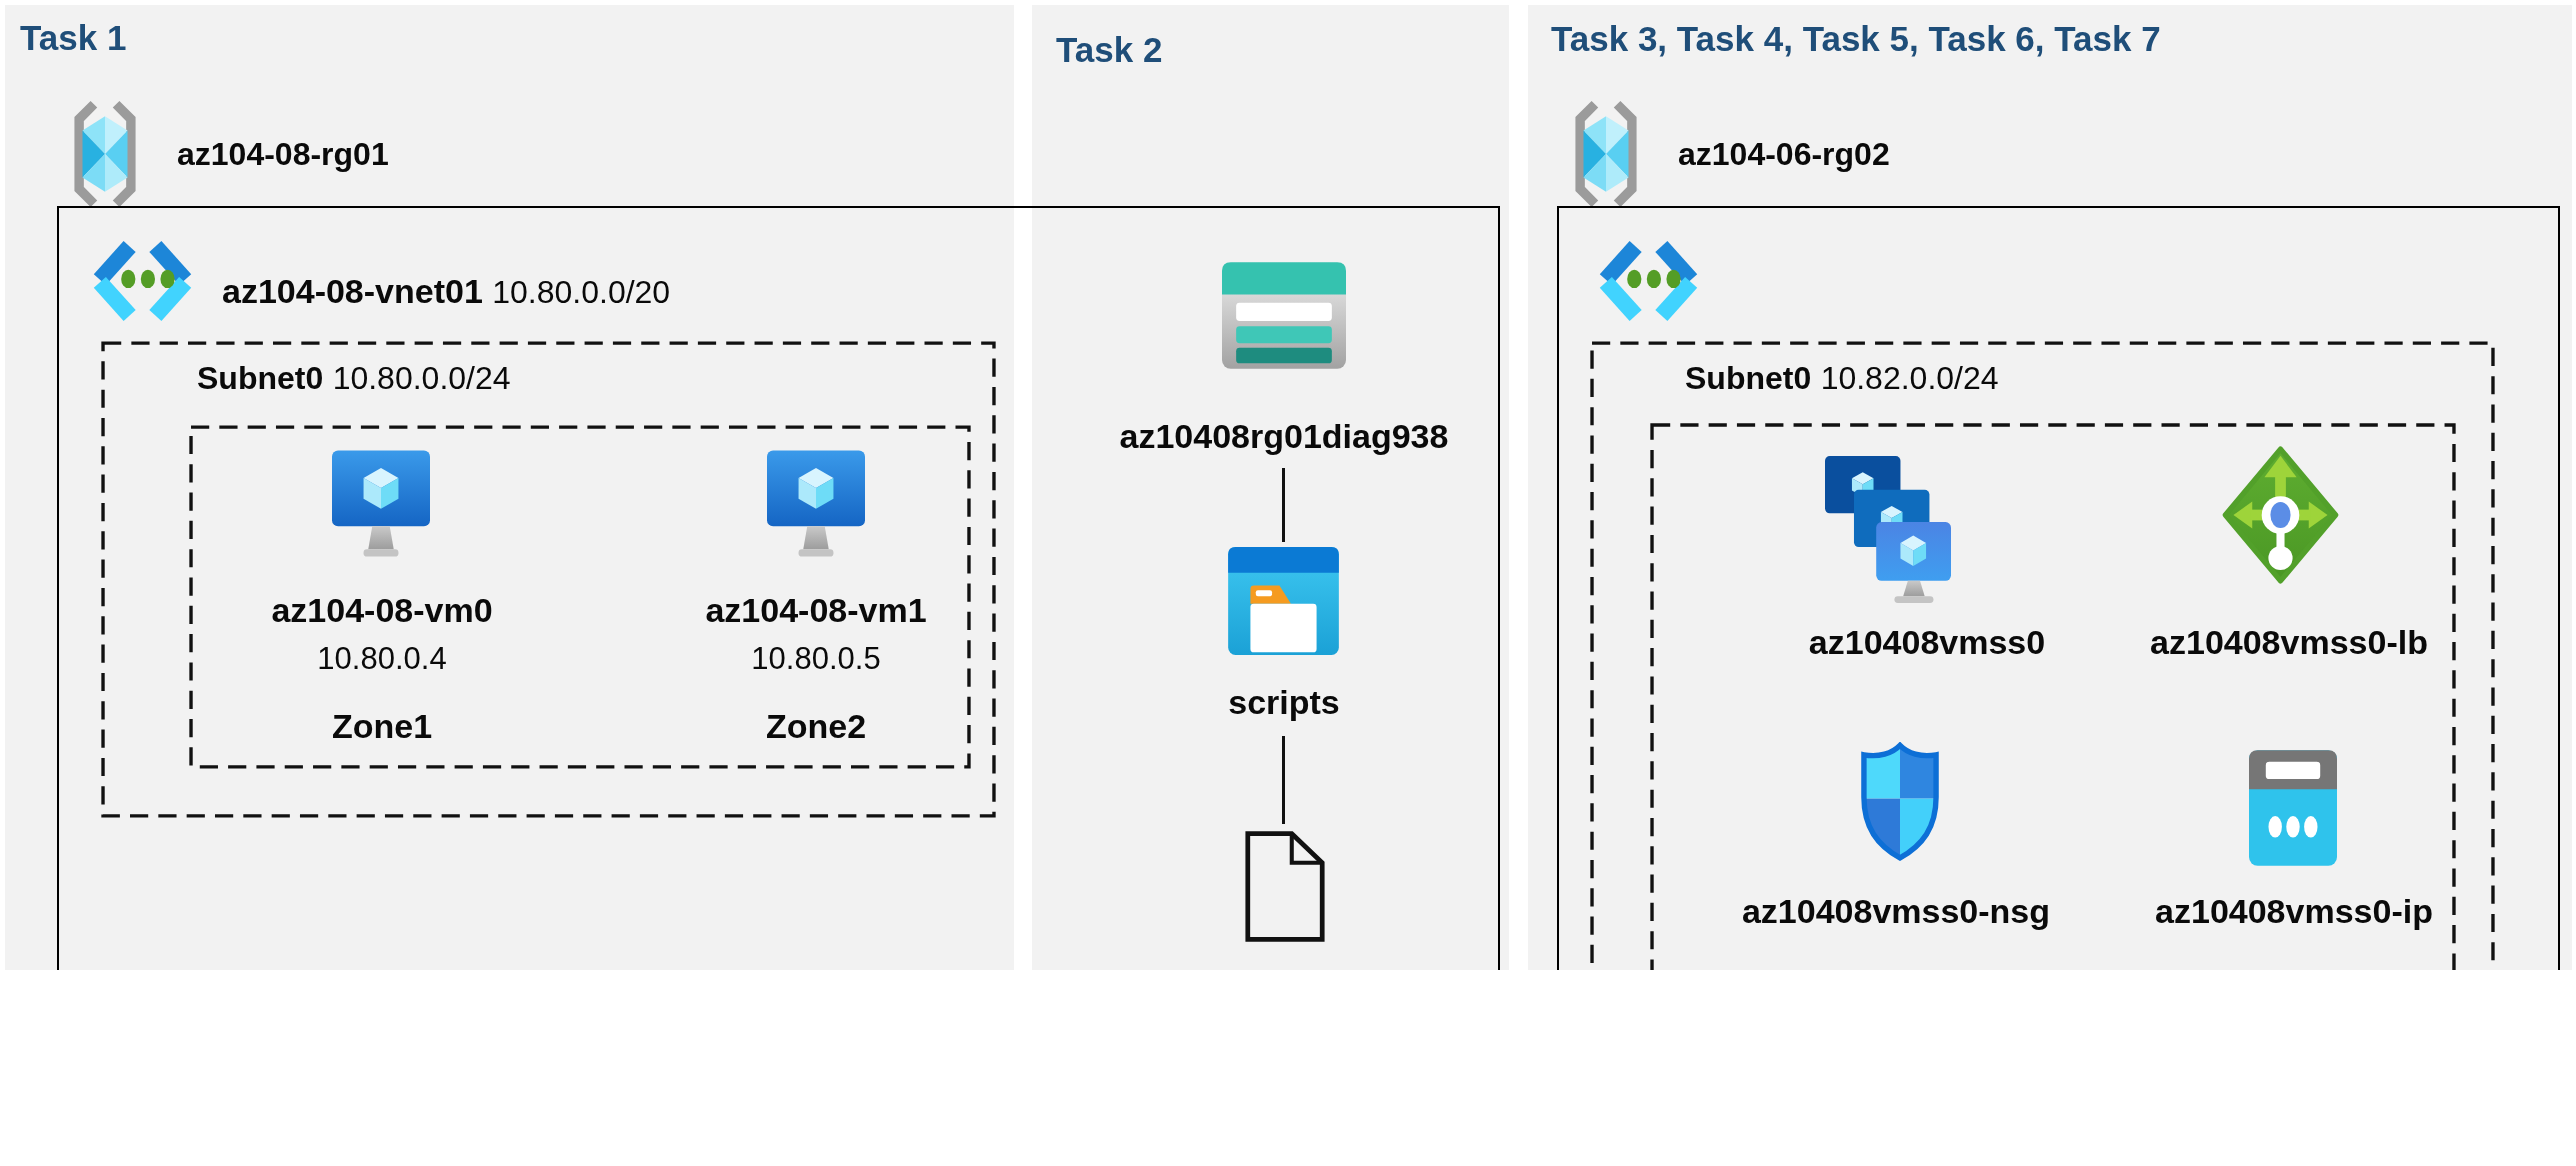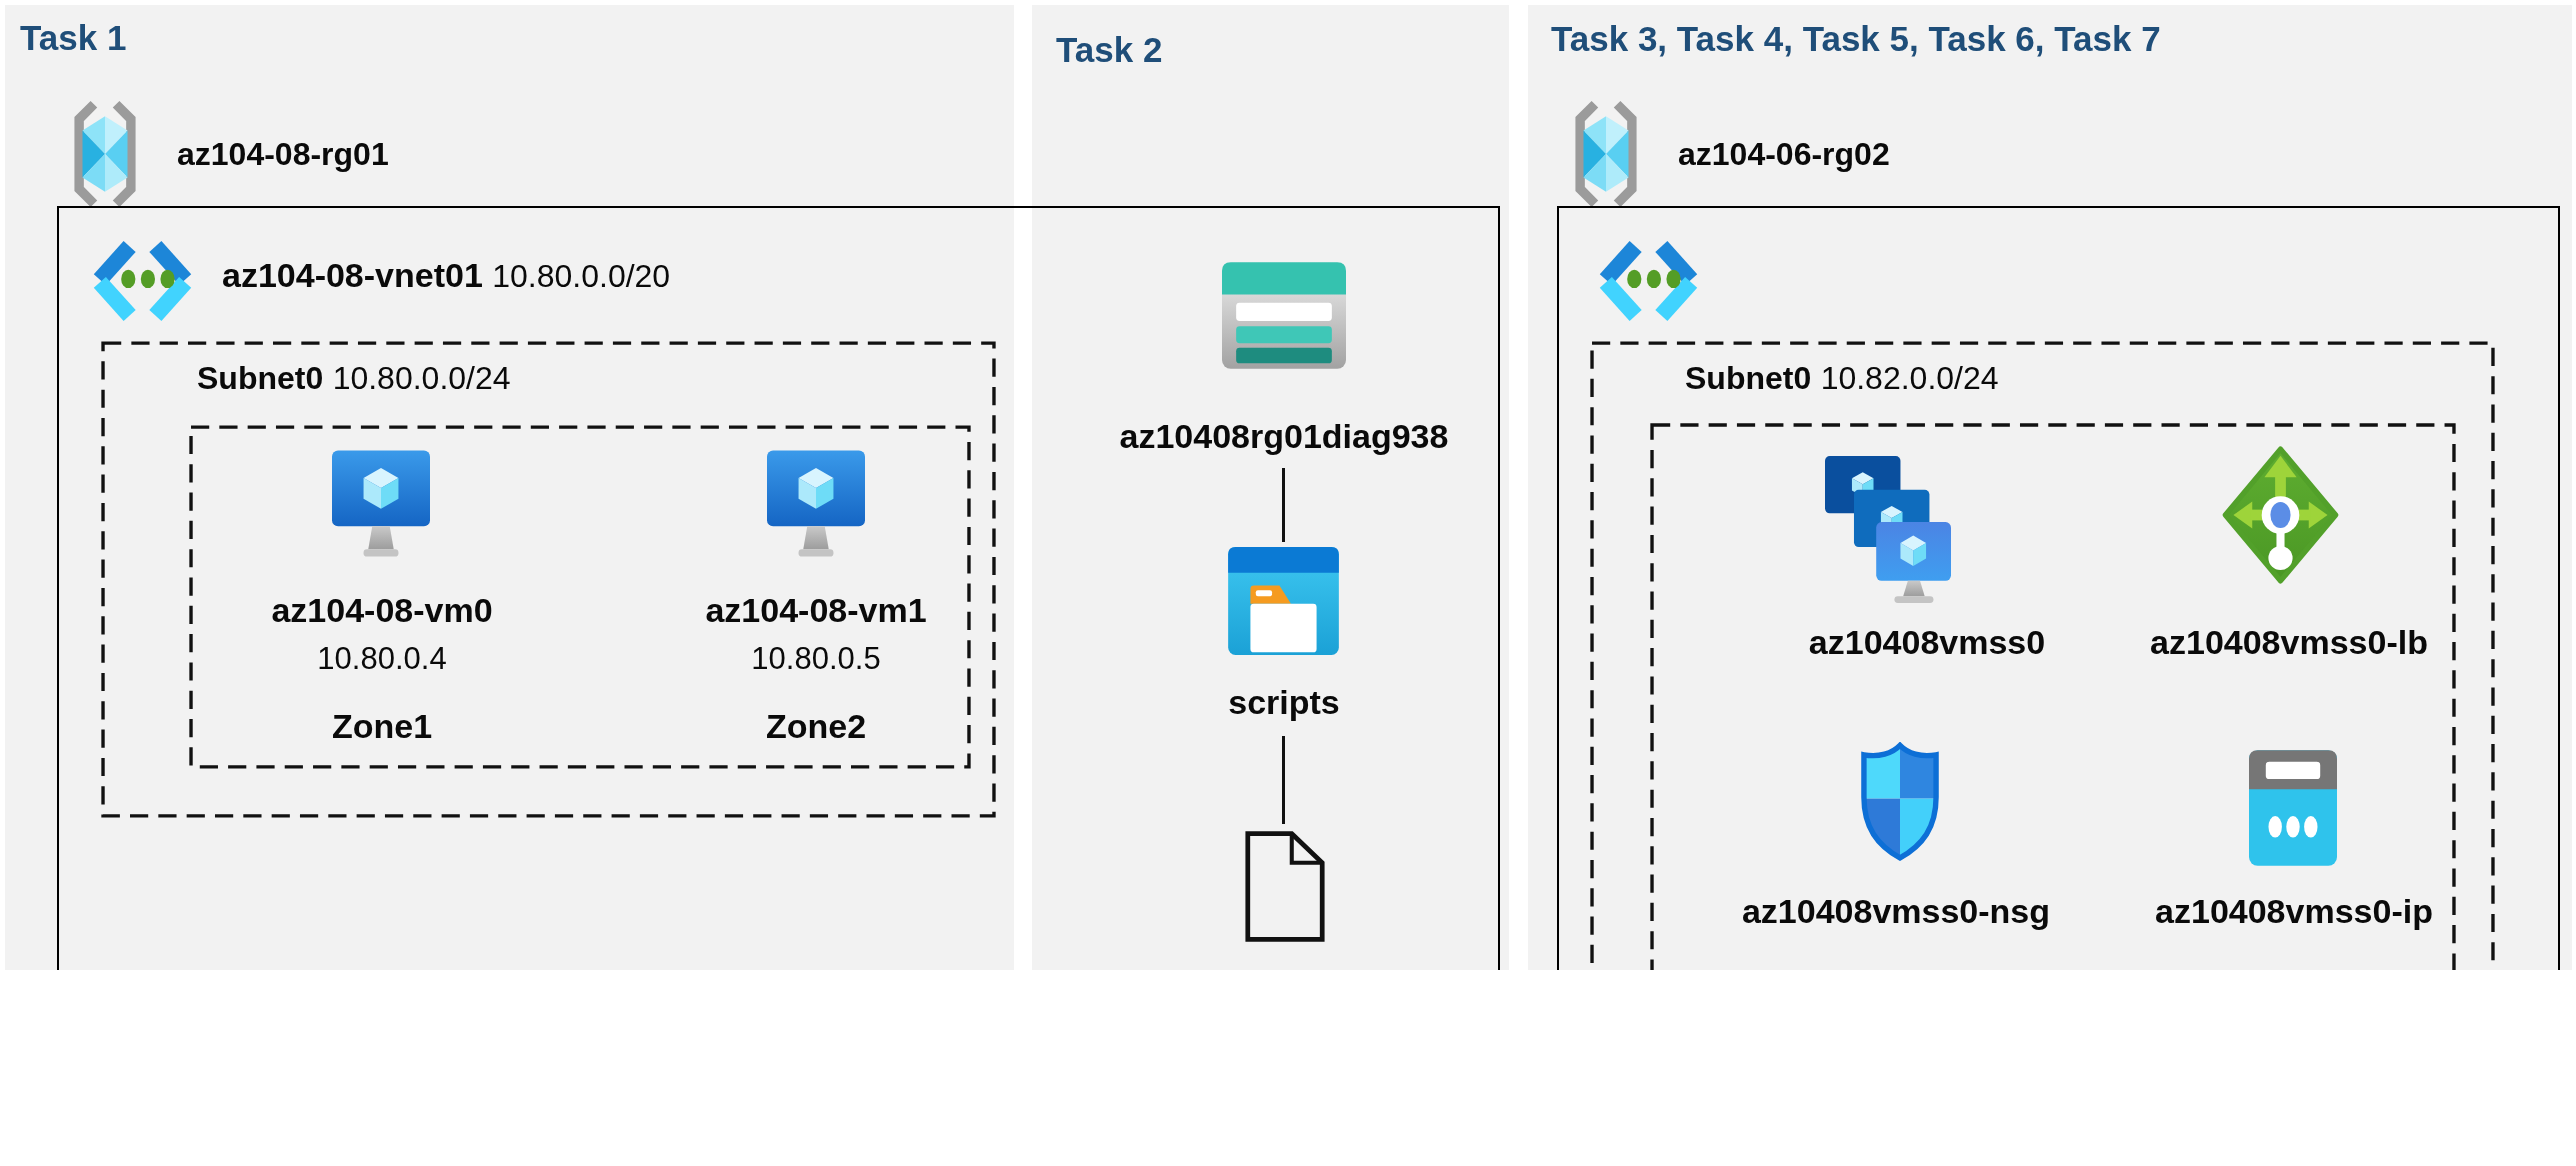--- a/index.html
+++ b/index.html
@@ -82,21 +82,21 @@
 
   <svg class="abs" style="left:89px;top:241px;" width="107" height="80" viewBox="0 0 158 118">
     <path d="M60,8 L16,57" stroke="#1d86d8" stroke-width="24" fill="none"></path>
     <path d="M16,61 L60,110" stroke="#41d3fe" stroke-width="24" fill="none"></path>
     <path d="M98,8 L142,57" stroke="#1d86d8" stroke-width="24" fill="none"></path>
     <path d="M142,61 L98,110" stroke="#41d3fe" stroke-width="24" fill="none"></path>
     <ellipse cx="58" cy="56" rx="10.5" ry="13.5" fill="#549d26"></ellipse>
     <ellipse cx="87" cy="56" rx="10.5" ry="13.5" fill="#549d26"></ellipse>
     <ellipse cx="116" cy="56" rx="10.5" ry="13.5" fill="#549d26"></ellipse>
   </svg>
-  <div class="lbl vctr" style="left:222px;top:275px;">
+  <div class="lbl vctr" style="left:222px;top:291px;">
     <span class="name">az104-08-vnet01</span><span class="cidr">10.80.0.0/20</span>
   </div>
 
   <svg class="dash" style="left:101px;top:341px;" width="895" height="477" viewBox="0 0 1327 707">
     <rect x="3" y="3" width="1321" height="701" fill="none" stroke="#111" stroke-width="5" stroke-dasharray="27 15"></rect>
   </svg>
   <div class="lbl vctr" style="left:197px;top:378px;">
     <span class="sub b">Subnet0</span><span class="cidr">10.80.0.0/24</span>
   </div>
 

